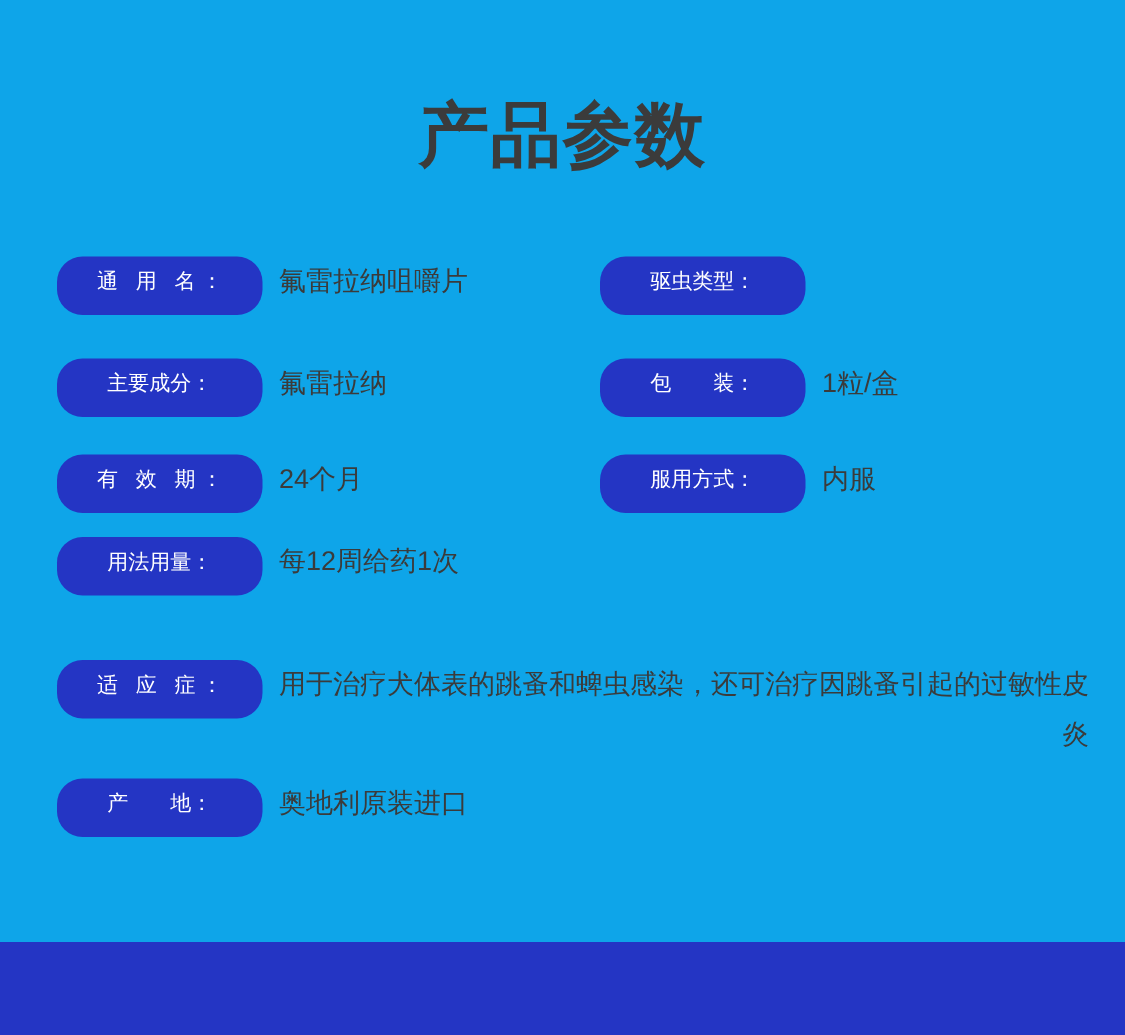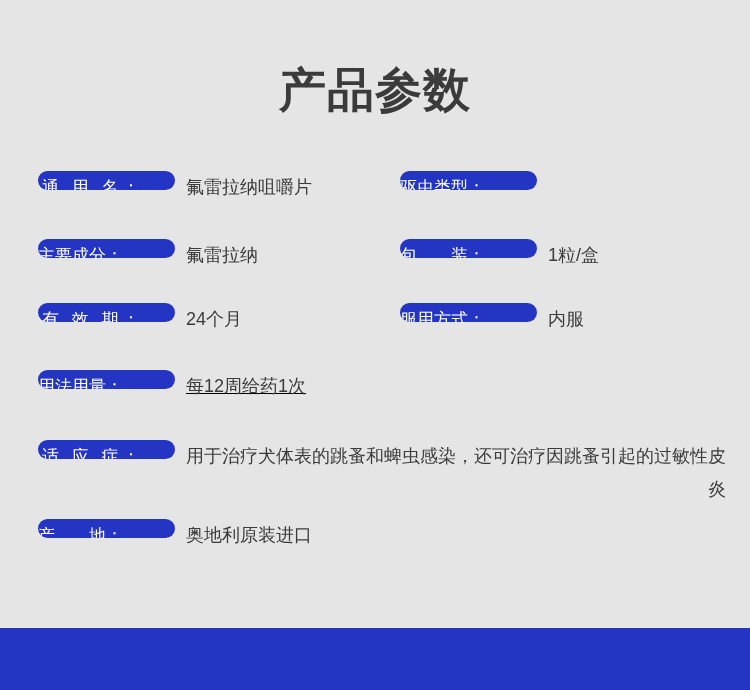--- a/index.html
+++ b/index.html
@@ -12,21 +12,21 @@
     background: #ffffff;
     font-family: "Liberation Sans", "DejaVu Sans", sans-serif;
     overflow: hidden;
     position: relative;
   }
 
   .page {
     position: relative;
     width: 750px;
     height: 690px;
-    background: #e5e5e5;
+    background: #0ea5e9;
   }
 
   
   .title {
     position: absolute;
     top: 62px;
     left: 0;
     width: 750px;
     text-align: center;
     font-size: 47px;
@@ -51,33 +51,34 @@
     display: flex;
     align-items: flex-start;
   }
 
   .col-left  { left: 38px; }
   .col-right { left: 400px; }
 
   .row-y1 { top: 171px; }
   .row-y2 { top: 239px; }
   .row-y3 { top: 303px; }
-  .row-y4 { top: 370px; text-decoration: underline; }
+  .row-y4 { top: 358px; }
   .row-y5 { top: 440px; }
   .row-y6 { top: 519px; }
 
   .pill {
     box-sizing: border-box;
     width: 137px;
-    height: 19px;
+    height: 39px;
     background: #2435c4;
     border-radius: 17px;
     color: #ffffff;
-    font-size: 17px;
+    font-size: 14px;
     line-height: 33px;
+    text-align: center;
     white-space: nowrap;
     flex: 0 0 auto;
     font-weight: 400;
     overflow: hidden;
   }
 
   
   .pill.sp-wide  { letter-spacing: 4px; text-indent: 4px; }
   .pill.sp-tight { letter-spacing: 0px; }
 

